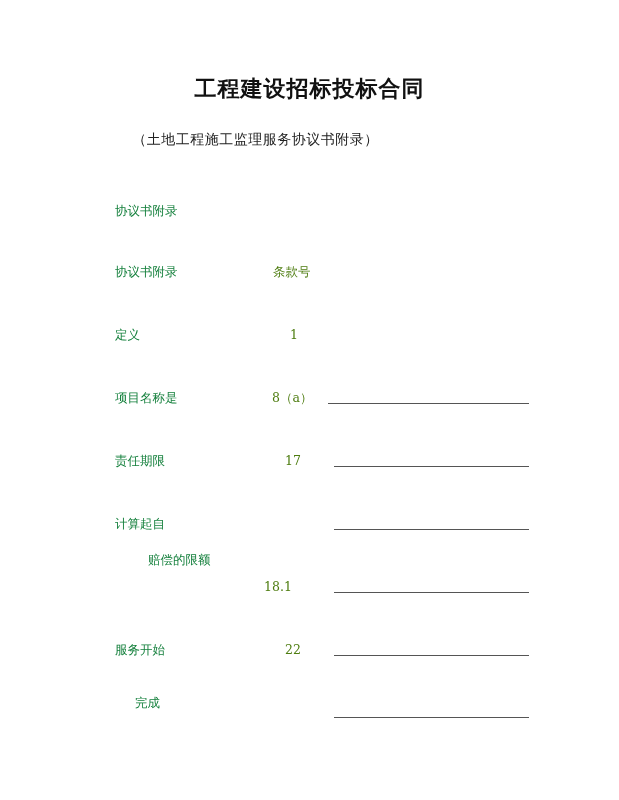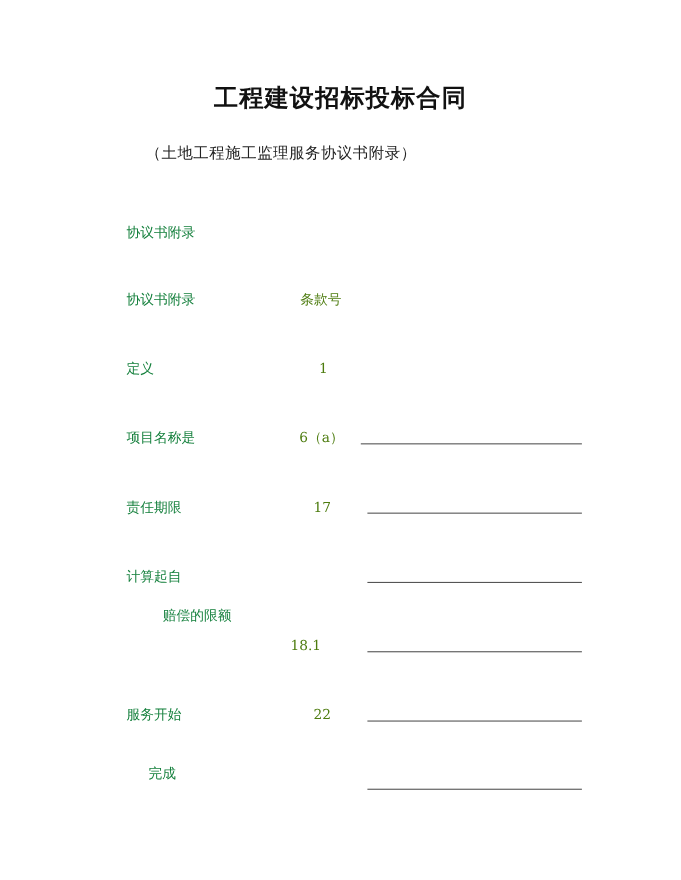--- a/index.html
+++ b/index.html
@@ -23,21 +23,21 @@
 
   <div class="label" style="top:203px;">协议书附录</div>
 
   <div class="label" style="top:264px;">协议书附录</div>
   <div class="num" style="top:264px; left:273px; font-family:'DejaVu Sans','Liberation Sans',sans-serif;">条款号</div>
 
   <div class="label" style="top:327px;">定义</div>
   <div class="num" style="top:327px; left:290px;">1</div>
 
   <div class="label" style="top:390px;">项目名称是</div>
-  <div class="num" style="top:390px; left:272px;">6（a）</div>
+  <div class="num" style="top:390px; left:272px;">8（a）</div>
   <div class="line" style="top:403px; left:328px; width:201px;"></div>
 
   <div class="label" style="top:453px;">责任期限</div>
   <div class="num" style="top:453px; left:285px;">17</div>
   <div class="line" style="top:466px; left:334px; width:195px;"></div>
 
   <div class="label" style="top:516px;">计算起自</div>
   <div class="line" style="top:529px; left:334px; width:195px;"></div>
 
   <div class="label" style="top:552px;margin-left:33px;">赔偿的限额</div>

